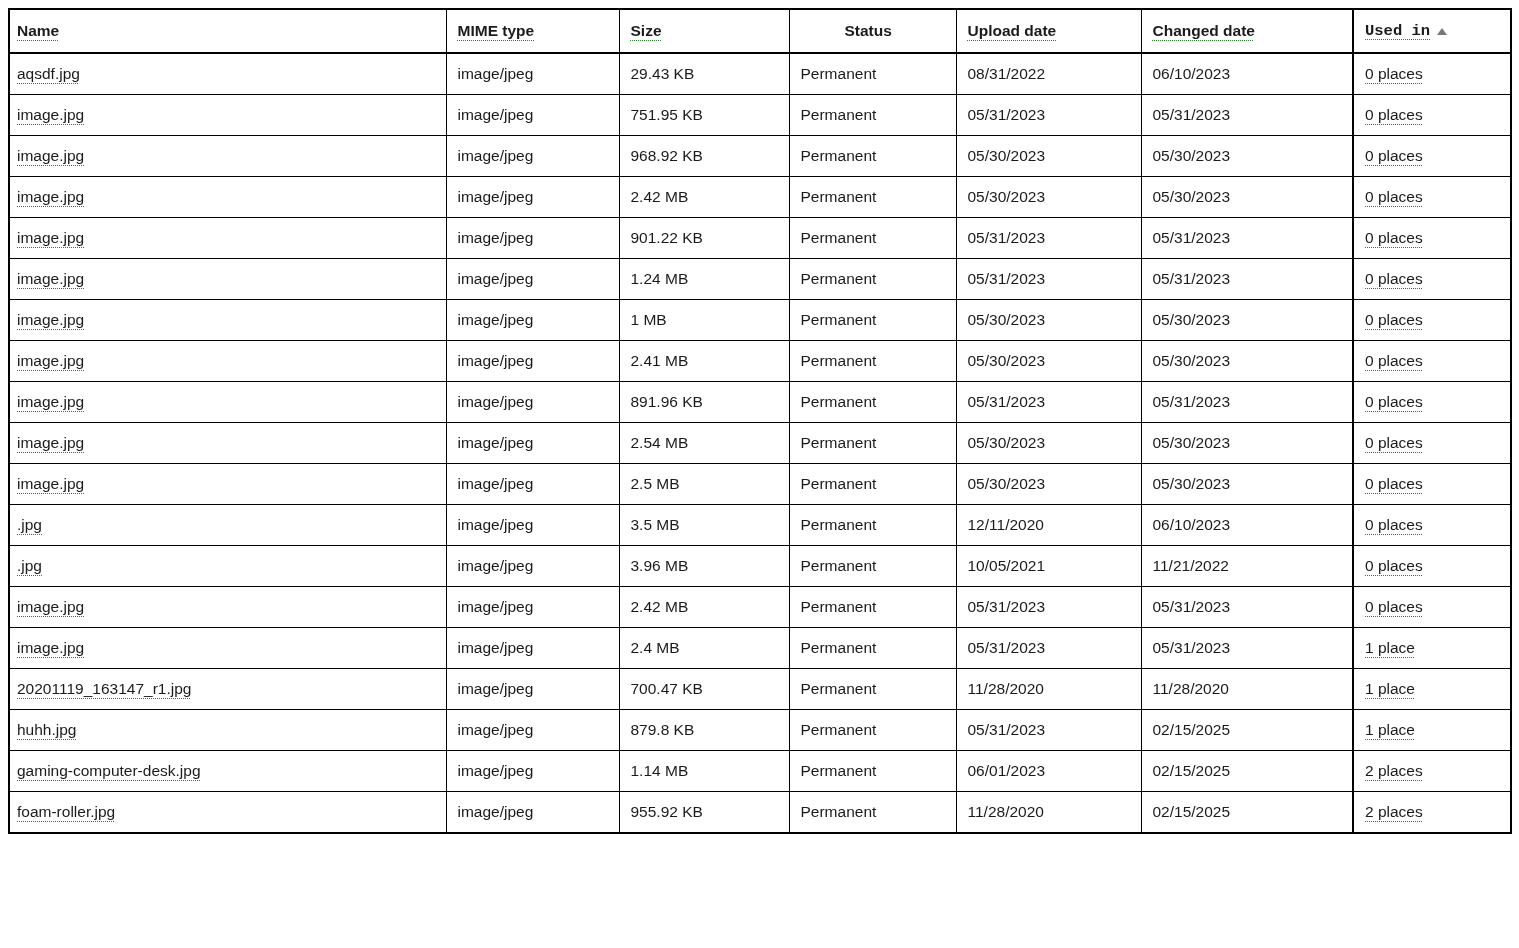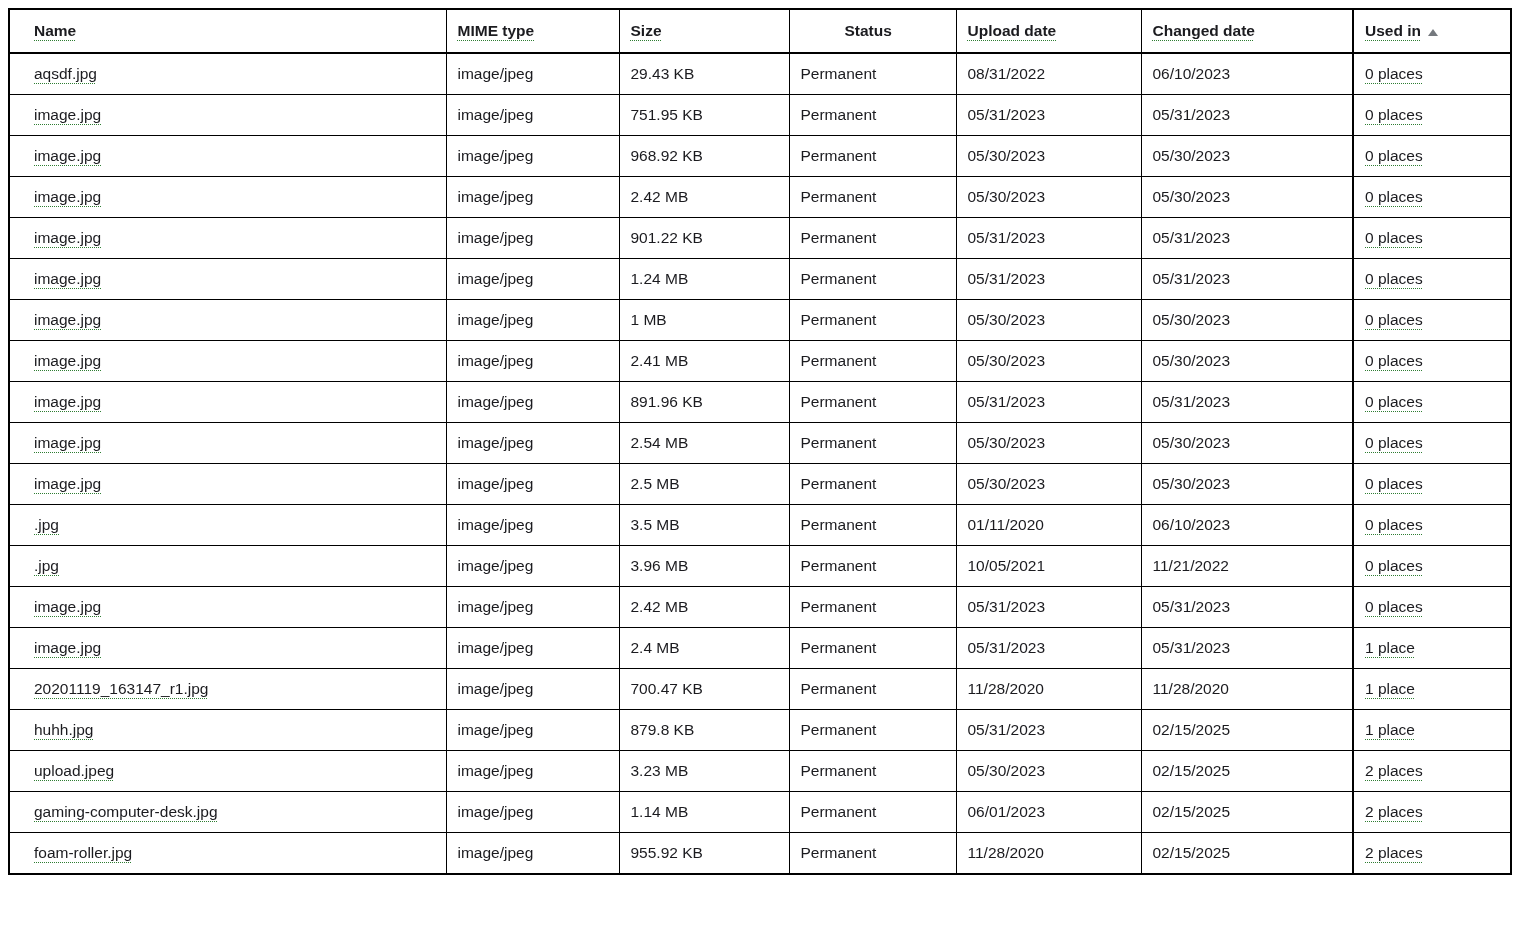--- a/index.html
+++ b/index.html
@@ -34,33 +34,34 @@
     overflow: hidden;
   }
   col.c-name  { width: 437px; }
   col.c-mime  { width: 173px; }
   col.c-size  { width: 170px; }
   col.c-status{ width: 167px; }
   col.c-up    { width: 185px; }
   col.c-ch    { width: 212px; }
   col.c-used  { width: 158px; }
 
-  th.col-name, td.col-name { padding-left: 24px; }
+  th.col-name, td.col-name { padding-left: 7px; }
 
   thead th {
     height: 42px;
     font-weight: bold;
     border-bottom: 2px solid #000000;
   }
   tbody td {
     height: 40px;
   }
   
   th.active-col {
     border: 2px solid #000000;
+    font-family: Liberation Mono, monospace;
   }
   td.active-col {
     border-left: 2px solid #000000;
     border-right: 2px solid #000000;
     margin-top: 7px;
   }
 
   a.dotted-link, span.header-label-link {
     color: inherit;
     text-decoration-line: underline;
@@ -207,21 +208,21 @@
           <td class="col-status">Permanent</td>
           <td class="col-up">05/30/2023</td>
           <td class="col-ch">05/30/2023</td>
           <td class="col-used active-col"><a class="dotted-link">0 places</a></td>
         </tr>
         <tr>
           <td class="col-name"><a class="dotted-link">.jpg</a></td>
           <td class="col-mime">image/jpeg</td>
           <td class="col-size">3.5 MB</td>
           <td class="col-status">Permanent</td>
-          <td class="col-up">01/11/2020</td>
+          <td class="col-up">12/11/2020</td>
           <td class="col-ch">06/10/2023</td>
           <td class="col-used active-col"><a class="dotted-link">0 places</a></td>
         </tr>
         <tr>
           <td class="col-name"><a class="dotted-link">.jpg</a></td>
           <td class="col-mime">image/jpeg</td>
           <td class="col-size">3.96 MB</td>
           <td class="col-status">Permanent</td>
           <td class="col-up">10/05/2021</td>
           <td class="col-ch">11/21/2022</td>
@@ -257,29 +258,20 @@
         <tr>
           <td class="col-name"><a class="dotted-link">huhh.jpg</a></td>
           <td class="col-mime">image/jpeg</td>
           <td class="col-size">879.8 KB</td>
           <td class="col-status">Permanent</td>
           <td class="col-up">05/31/2023</td>
           <td class="col-ch">02/15/2025</td>
           <td class="col-used active-col"><a class="dotted-link">1 place</a></td>
         </tr>
         <tr>
-          <td class="col-name"><a class="dotted-link">upload.jpeg</a></td>
-          <td class="col-mime">image/jpeg</td>
-          <td class="col-size">3.23 MB</td>
-          <td class="col-status">Permanent</td>
-          <td class="col-up">05/30/2023</td>
-          <td class="col-ch">02/15/2025</td>
-          <td class="col-used active-col"><a class="dotted-link">2 places</a></td>
-        </tr>
-        <tr>
           <td class="col-name"><a class="dotted-link">gaming-computer-desk.jpg</a></td>
           <td class="col-mime">image/jpeg</td>
           <td class="col-size">1.14 MB</td>
           <td class="col-status">Permanent</td>
           <td class="col-up">06/01/2023</td>
           <td class="col-ch">02/15/2025</td>
           <td class="col-used active-col"><a class="dotted-link">2 places</a></td>
         </tr>
         <tr>
           <td class="col-name"><a class="dotted-link">foam-roller.jpg</a></td>

